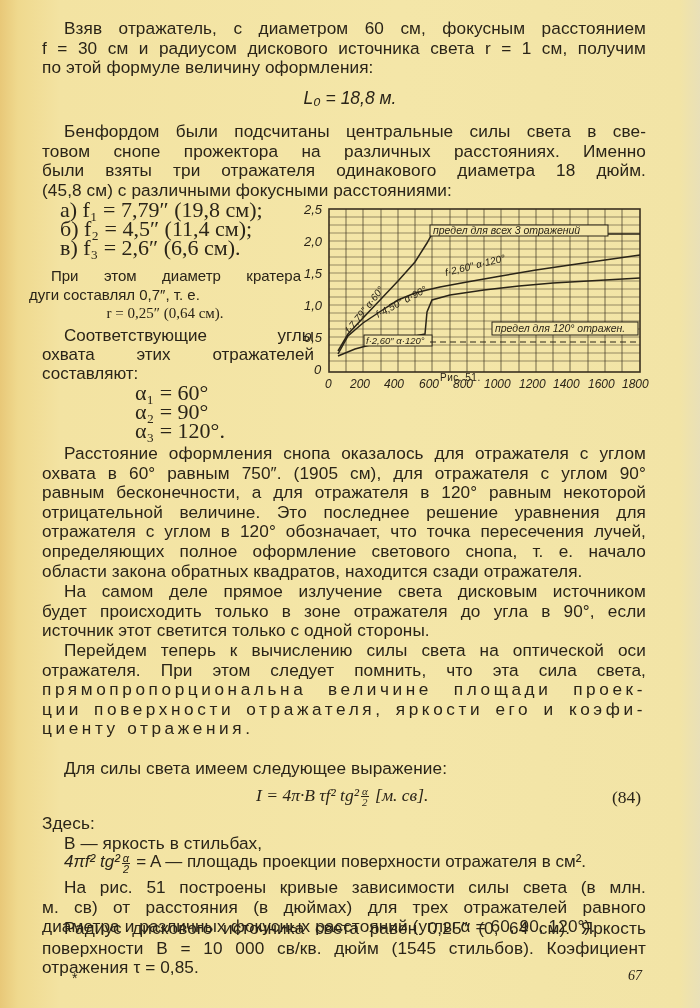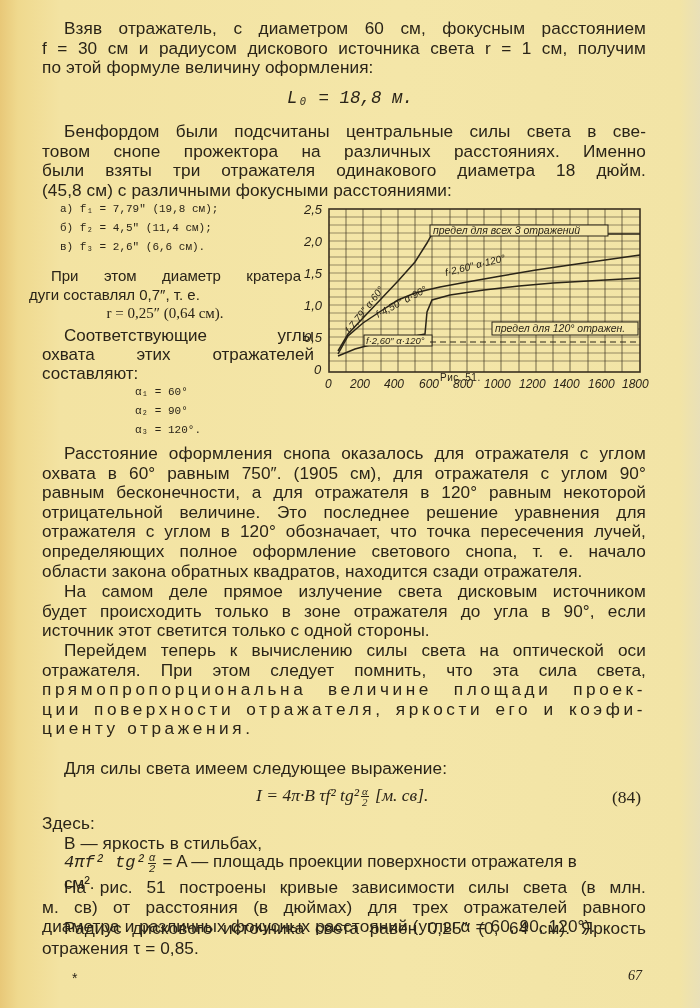--- a/index.html
+++ b/index.html
@@ -8,23 +8,23 @@
     background: linear-gradient(90deg, #e8c878 0px, #efd98e 18px, #f3e3a2 60px, #f4e6a8 400px, #f2e4a6 680px, #e9e0b8 700px);
     font-family: "Liberation Sans", "DejaVu Sans", sans-serif;
     color:#2a2418;
     position:relative;
   }
   .page { position:absolute; left:0; top:0; width:596px; height:1008px; }
   .p { position:absolute; left:42px; width:604px; font-size:17.2px; line-height:19.6px; text-align:justify; letter-spacing:0.1px; }
   .line { display:block; text-align:justify; text-align-last:justify; white-space:nowrap; }
   .line.last { text-align-last:left; }
   .spaced { letter-spacing:3.6px; }
-  i, .it { font-style:italic; font-family:Liberation Mono, monospace; }
+  i, .it { font-style:italic; font-family:Liberation Sans, sans-serif; }
   .center { position:absolute; left:0; width:700px; text-align:center; font-size:17.5px; }
-  .left-col { position:absolute; left:60px; width:250px; font-size:11px; line-height:19px; font-family:Liberation Mono, monospace; }
+  .left-col { position:absolute; left:60px; width:250px; font-size:22px; line-height:19px; font-family:Liberation Serif, serif; }
   .chart { position:absolute; left:300px; top:196px; width:390px; height:200px; }
   .chart svg text { font-family:"Liberation Sans", sans-serif; font-style:italic; }
   .caption { position:absolute; left:440px; top:372px; font-size:10px; font-family:Liberation Sans, sans-serif; letter-spacing:0.5px; }
   .pagenum { position:absolute; left:628px; top:968px; font-size:14px; font-style:italic; font-family:"Liberation Serif", serif; }
   .star { position:absolute; left:72px; top:970px; font-size:14px; }
   .eqn { position:absolute; font-size:17.5px; font-family:"Liberation Serif", serif; }
   .frac { display:inline-block; vertical-align:middle; text-align:center; font-size:11px; line-height:10px; margin:0 2px; }
   .frac span { display:block; }
   .frac .num { border-bottom:1px solid #2a2418; padding:0 1px; }
 </style>
@@ -213,18 +213,19 @@
   </div>
 
   <div class="p" style="top:878px;">
     <span class="line" style="padding-left:22px;">На рис. 51 построены кривые зависимости силы света (в млн.</span>
     <span class="line">м. св) от расстояния (в дюймах) для трех отражателей равного</span>
     <span class="line last">диаметра и различных фокусных расстояний (углы α = 60, 90, 120°).</span>
   </div>
 
   <div class="p" style="top:919px;">
     <span class="line" style="padding-left:22px;">Радиус дискового источника света равен 0,25″ (0, 64 см). Яркость</span>
+    <span class="line">поверхности B = 10 000 св/кв. дюйм (1545 стильбов). Коэфициент</span>
     <span class="line last">отражения τ = 0,85.</span>
   </div>
 
   <div class="star">*</div>
   <div class="pagenum">67</div>
 </div>
 
 </body></html>

